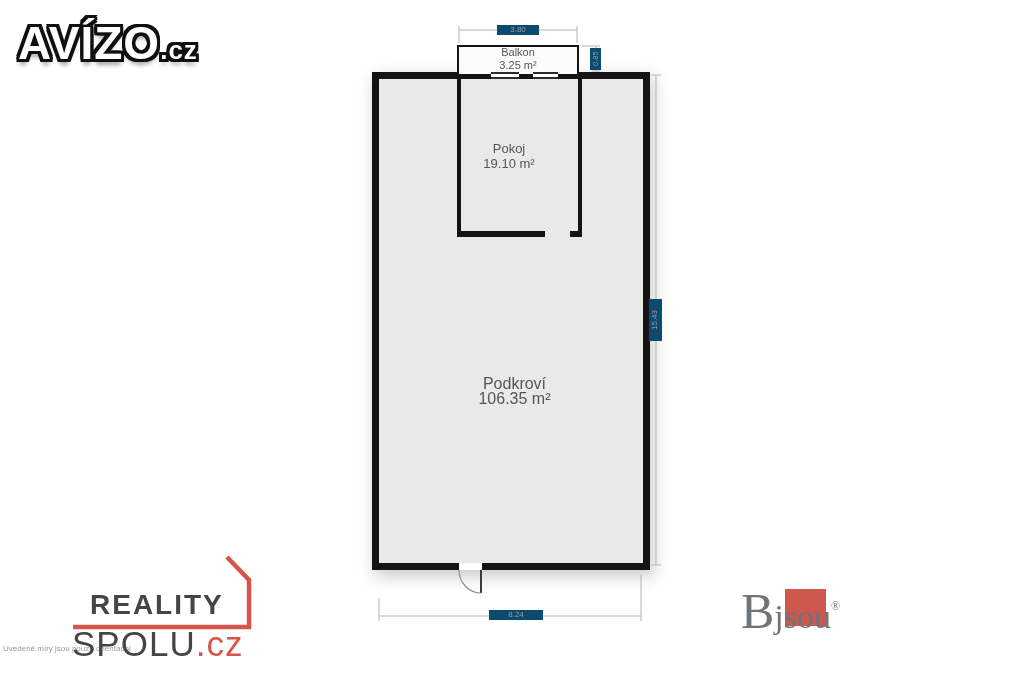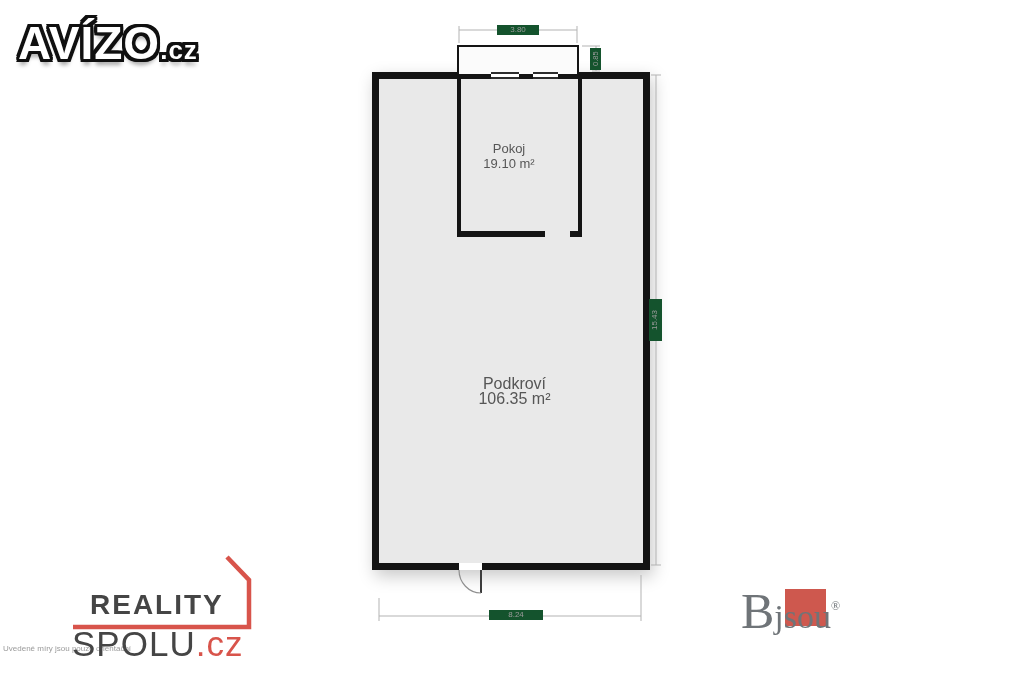--- a/index.html
+++ b/index.html
@@ -90,21 +90,21 @@
   .label-balkon  { left: 457px; top: 46px;  width: 122px; font-size: 11px; }
   .label-balkon .room-name, .label-balkon .room-area { line-height: 13px; }
   .label-pokoj   { left: 439px; top: 141px; width: 140px; font-size: 13px; }
   .label-podkrovi{ left: 442px; top: 376px; width: 145px; font-size: 16px; }
 
   
   .dim-label {
     position: absolute;
     font-size: 8px;
     color: #9b9b9b;
-    background: #14532d;
+    background: #0c4a6e;
     text-align: center;
     z-index: 4;
     line-height: 10px;
   }
   .dim-v {
     writing-mode: vertical-rl;
     transform: rotate(180deg);
     line-height: 12px;
   }
   .dim-top    { left: 497px; top: 25px;  width: 42px; }
@@ -193,20 +193,24 @@
   <div class="wall wall-pokoj-left"></div>
   <div class="wall wall-pokoj-right"></div>
   <div class="wall wall-pokoj-bottom"></div>
   <div class="wall wall-pokoj-stub"></div>
 
   <div class="opening opening-1"></div>
   <div class="opening opening-2"></div>
 
   <div class="opening-door"></div>
 
+  <div class="room-label label-balkon">
+    <div class="room-name">Balkon</div>
+    <div class="room-area">3.25 m²</div>
+  </div>
   <div class="room-label label-pokoj">
     <div class="room-name">Pokoj</div>
     <div class="room-area">19.10 m²</div>
   </div>
   <div class="room-label label-podkrovi">
     <div class="room-name">Podkroví</div>
     <div class="room-area">106.35 m²</div>
   </div>
 
   <div class="dim-label dim-top">3.80</div>

